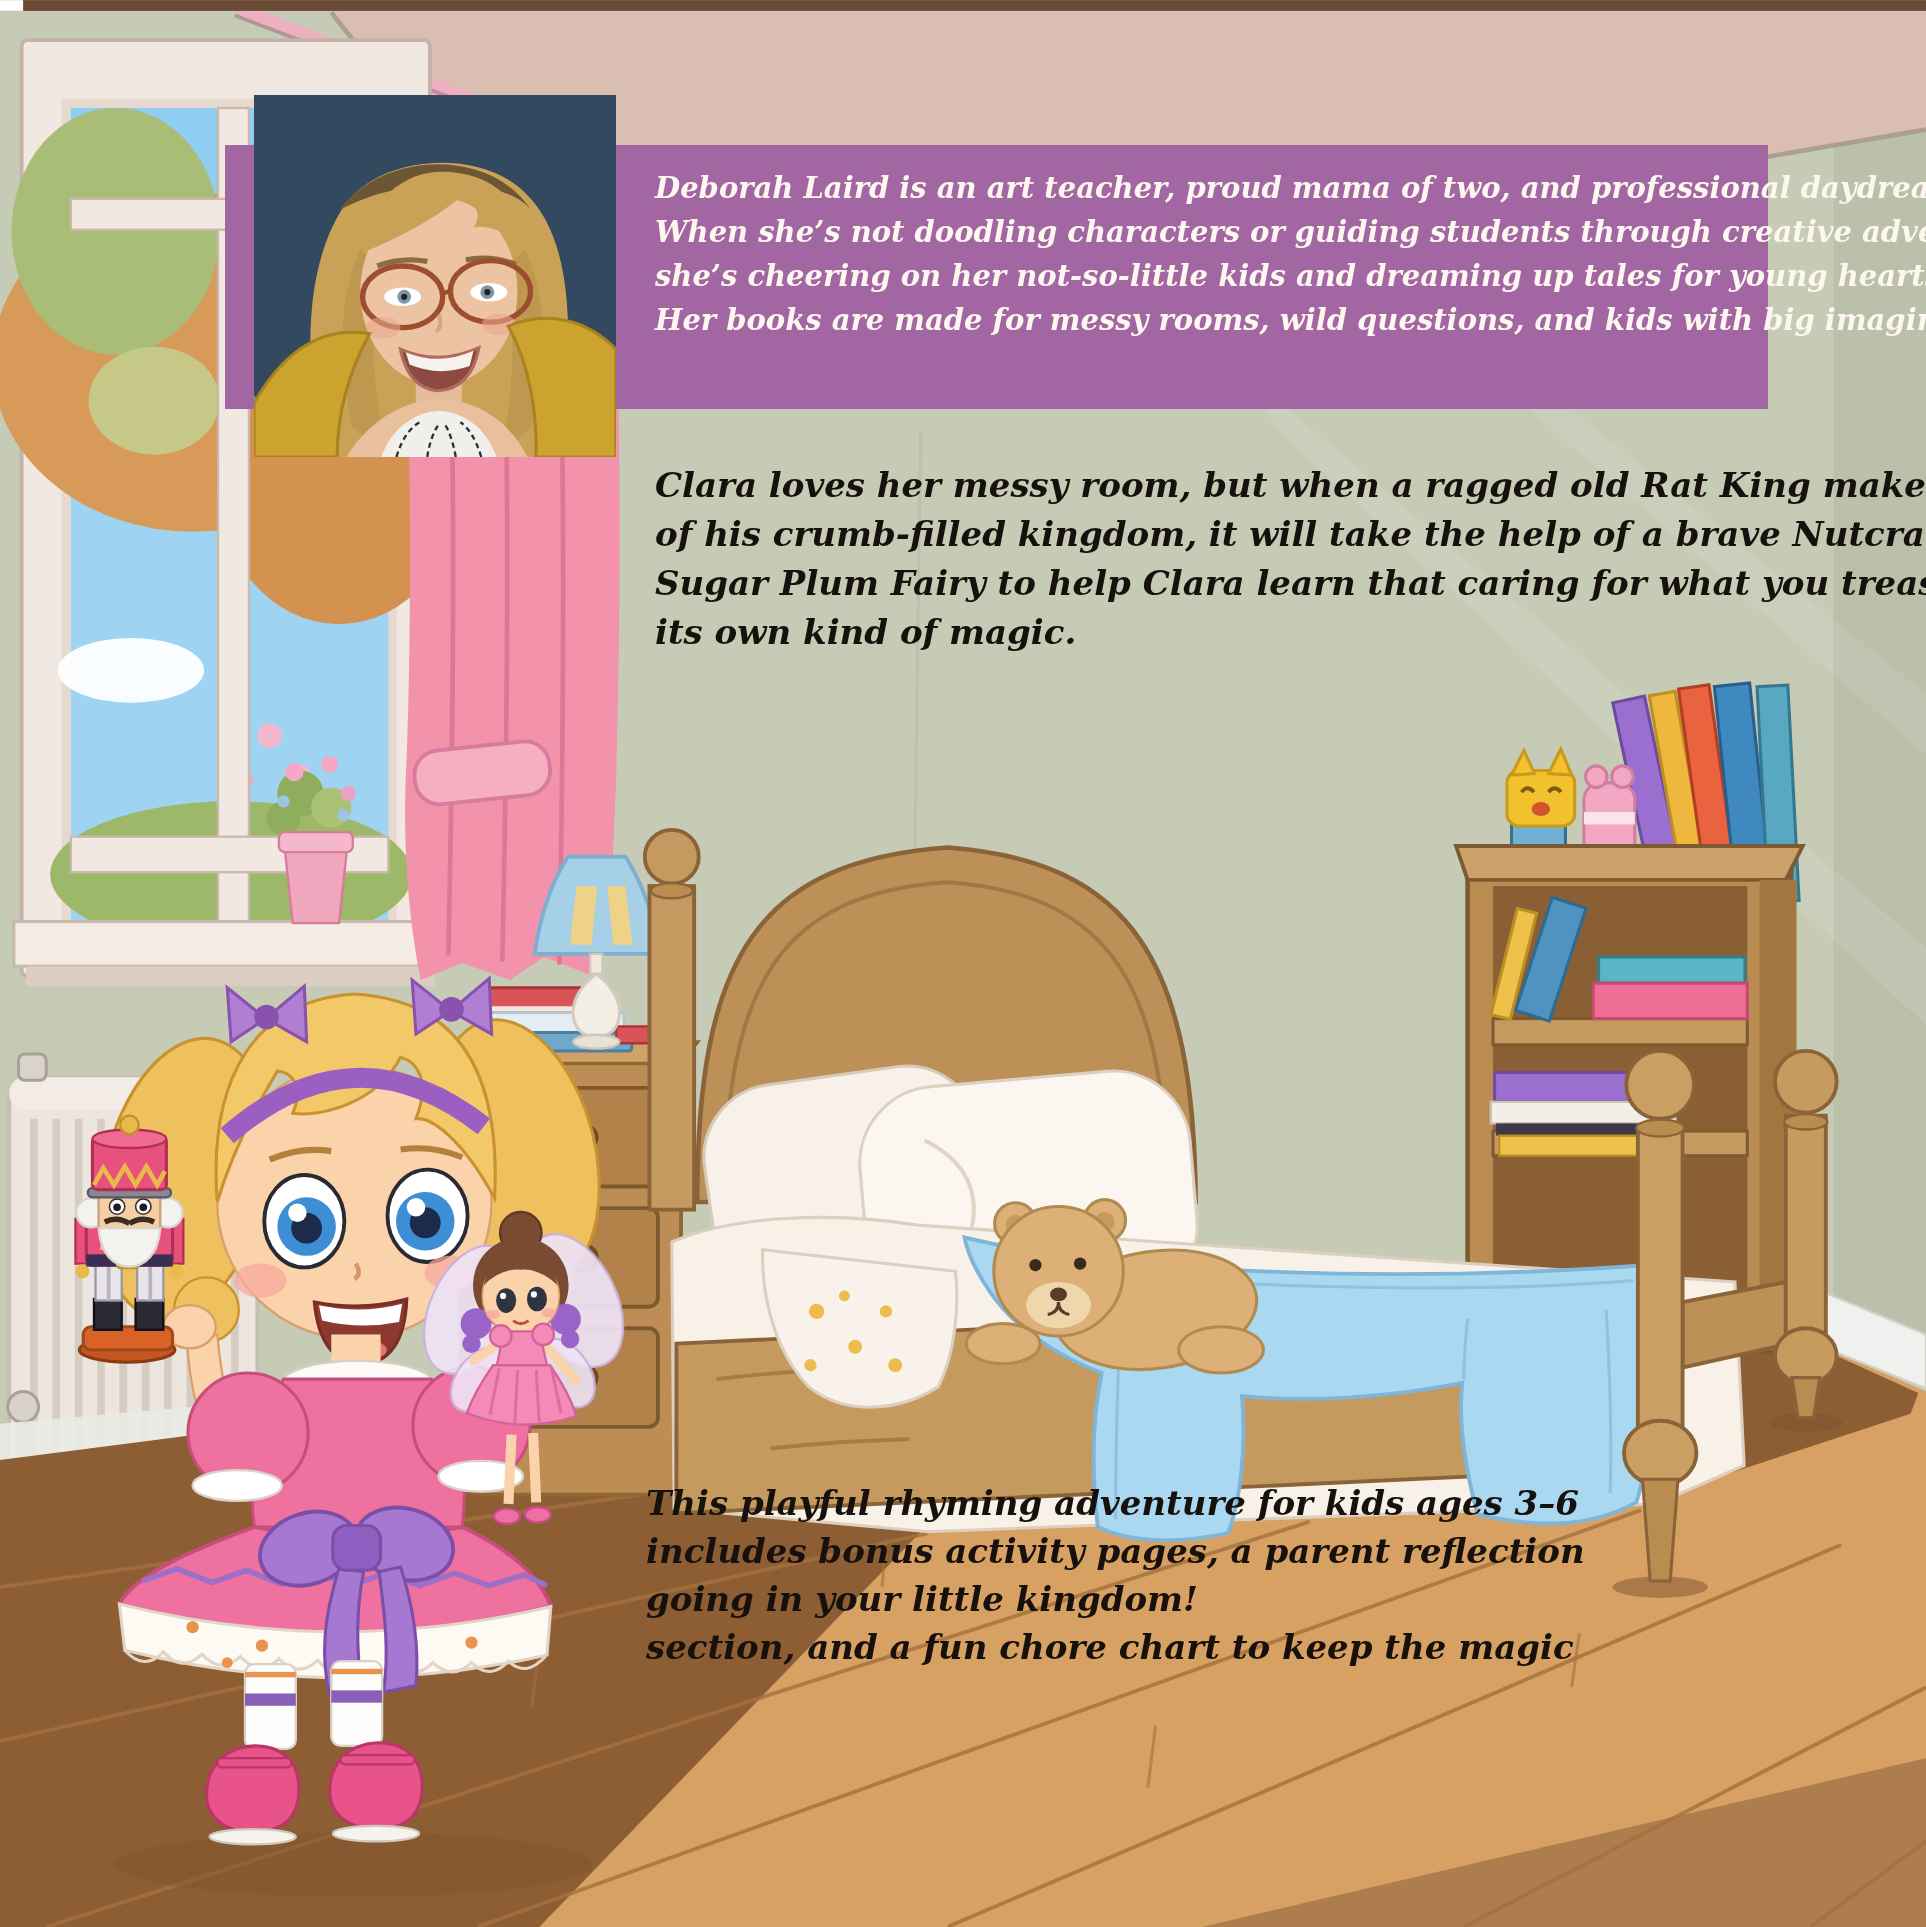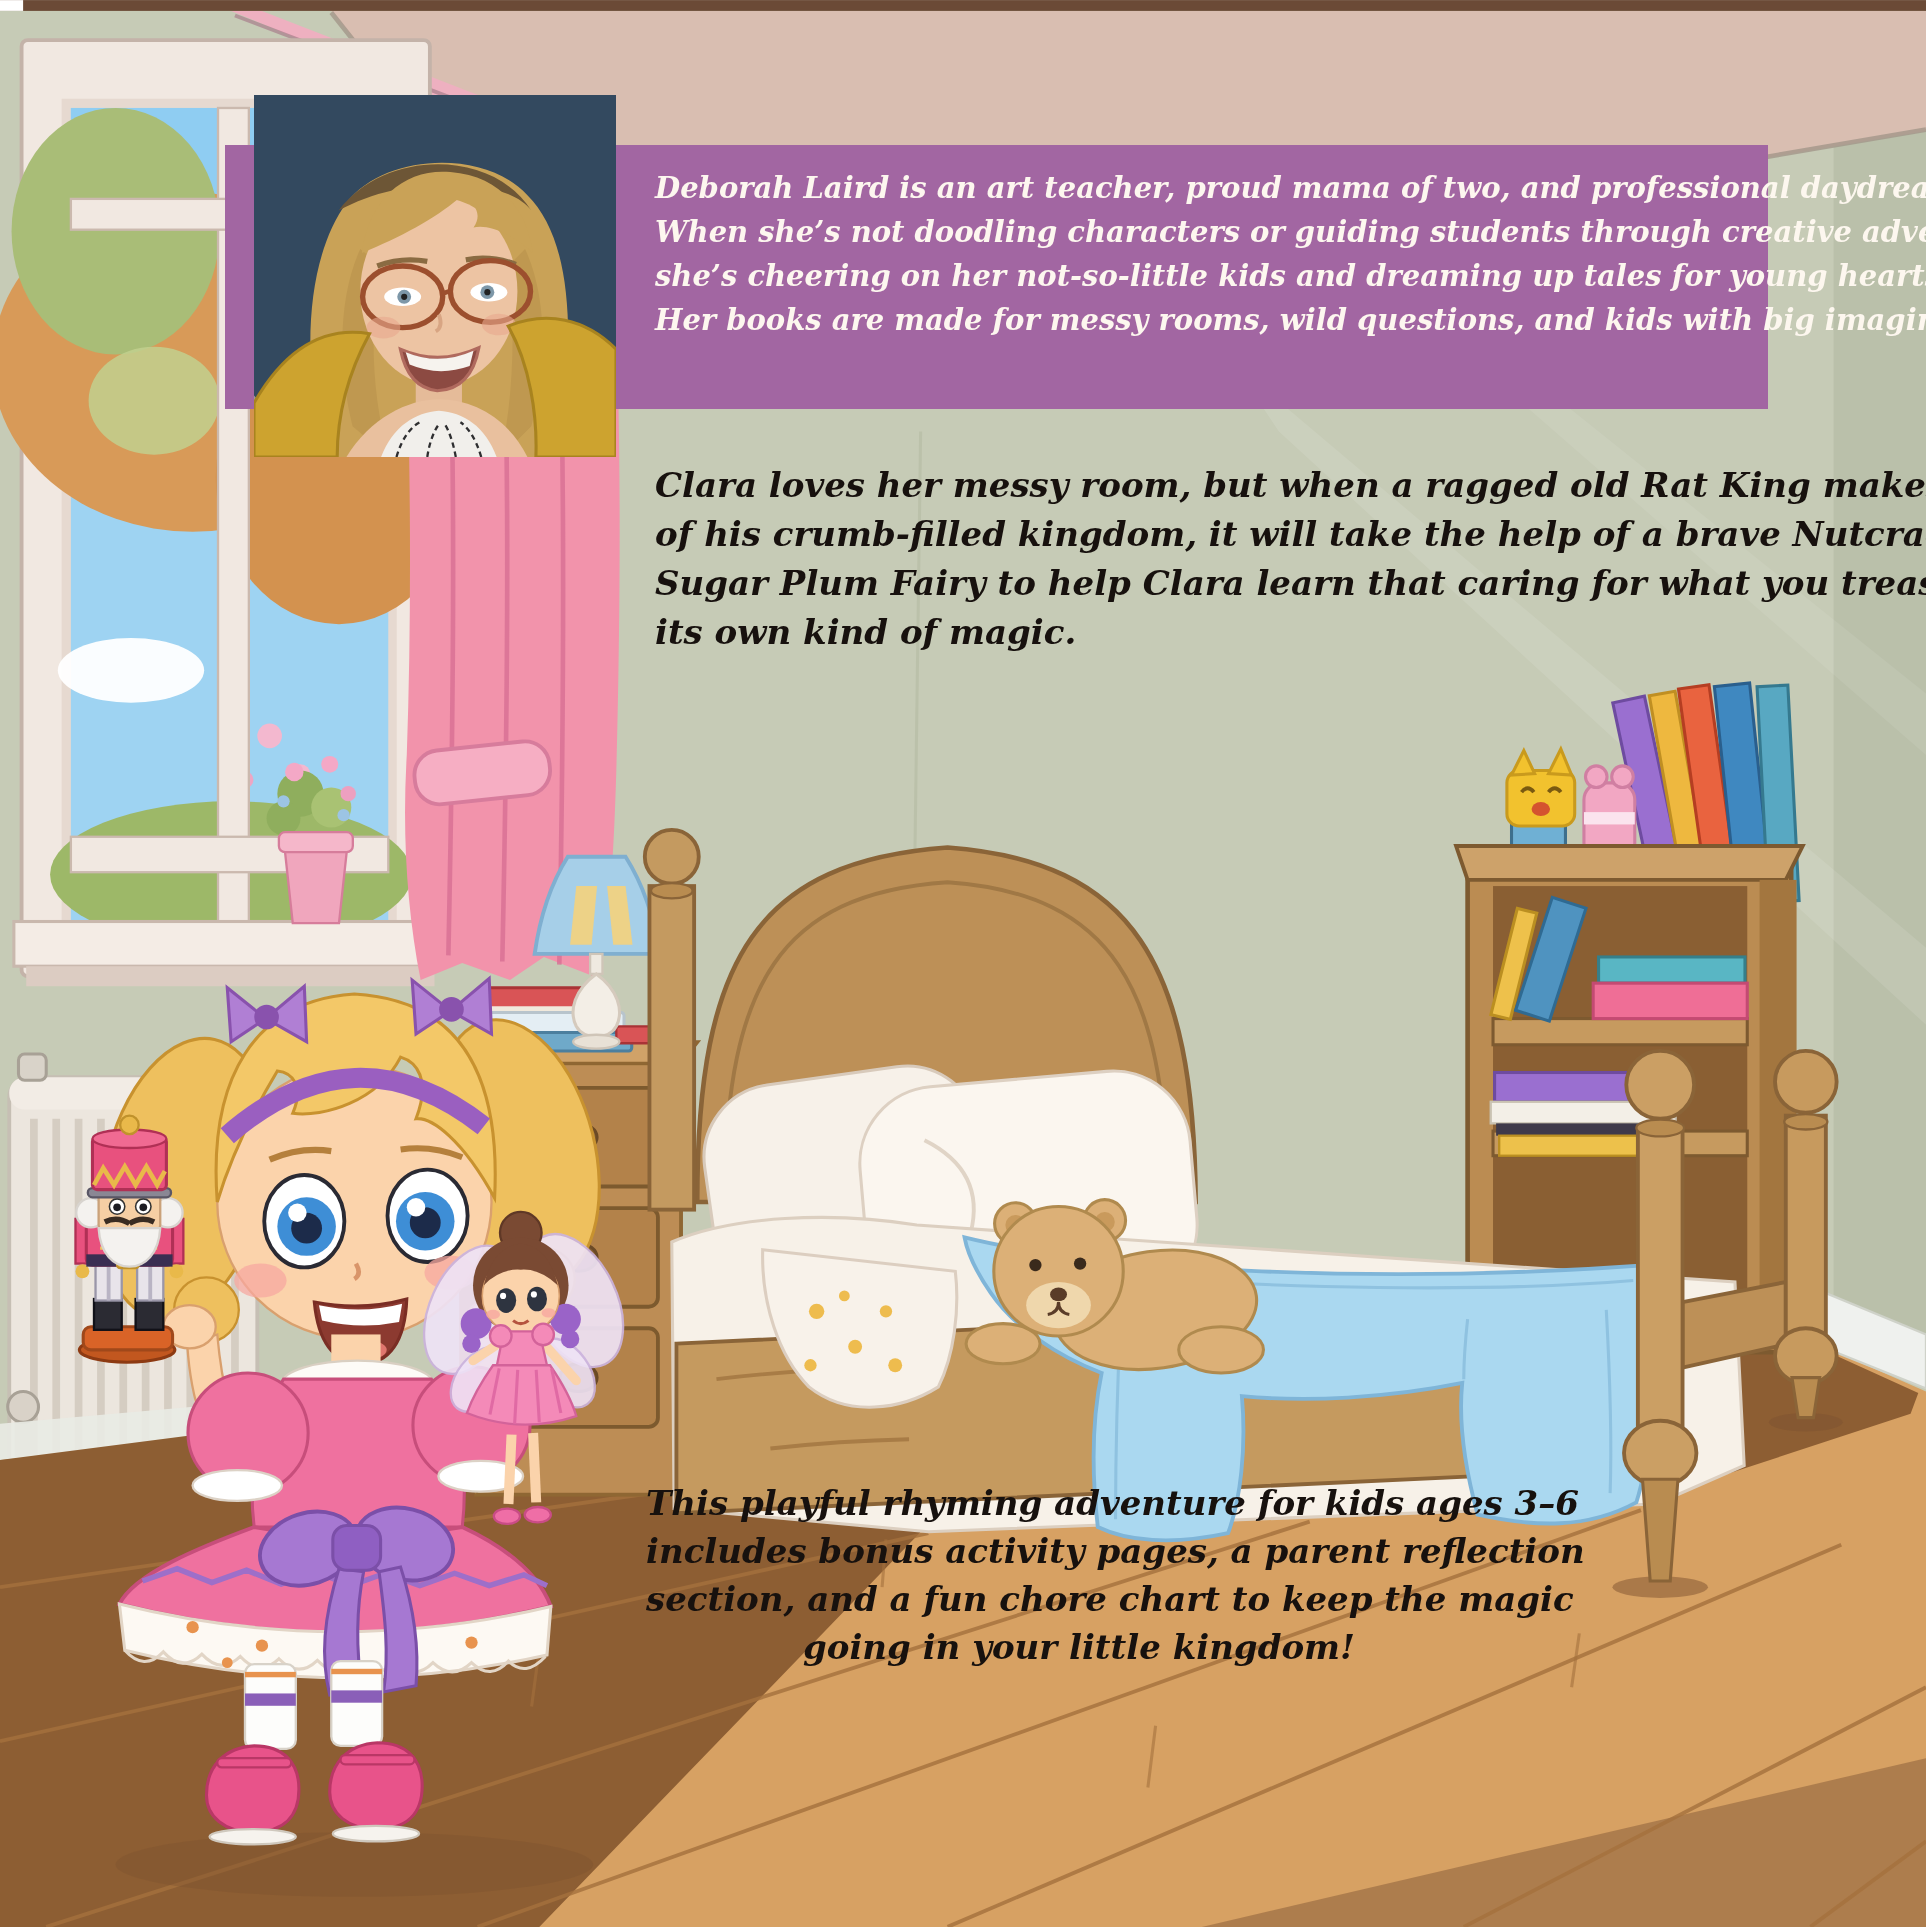--- a/index.html
+++ b/index.html
@@ -20,21 +20,21 @@
   .bio{
     position:absolute;left:655px;top:166px;width:1110px;
     color:#fdf7ef;font-size:29px;line-height:44px;
   }
   .synopsis{
     position:absolute;left:655px;top:461px;width:1202px;
     color:#17110e;font-size:34px;line-height:49px;
   }
   .audience{
     position:absolute;left:646px;top:1479px;width:709px;
-    color:#17110e;font-size:34px;line-height:48px;text-align:right;
+    color:#17110e;font-size:34px;line-height:48px;
   }
 </style>
 </head>
 <body>
 
 <div class="canvas">
 
   <svg class="scene" viewBox="0 0 2500 2501" aria-hidden="true">
 
     <g>
@@ -504,18 +504,18 @@
   <div class="synopsis script-text">
     <div>Clara loves her messy room, but when a ragged old Rat King makes her the queen</div>
     <div>of his crumb-filled kingdom, it will take the help of a brave Nutcracker and the</div>
     <div>Sugar Plum Fairy to help Clara learn that caring for what you treasure brings</div>
     <div>its own kind of magic.</div>
   </div>
 
   <div class="audience script-text">
     <div>This playful rhyming adventure for kids ages 3–6</div>
     <div>includes bonus activity pages, a parent reflection</div>
+    <div>going in your little kingdom!</div>
     <div>section, and a fun chore chart to keep the magic</div>
-    <div>going in your little kingdom!</div>
   </div>
 
 </div>
 
 
 </body></html>

